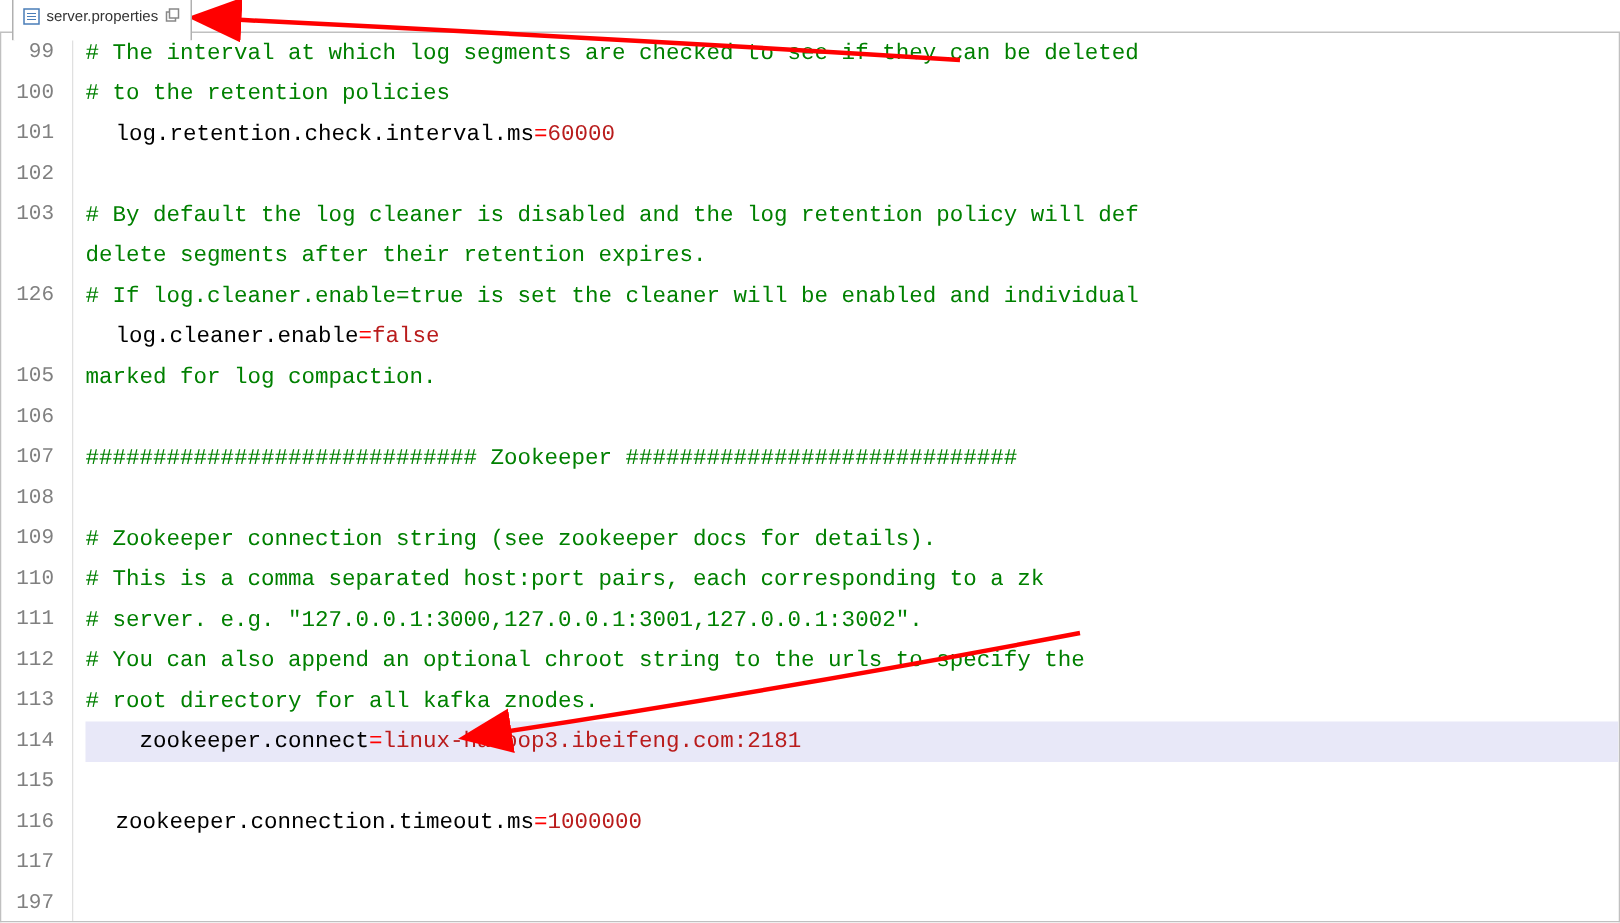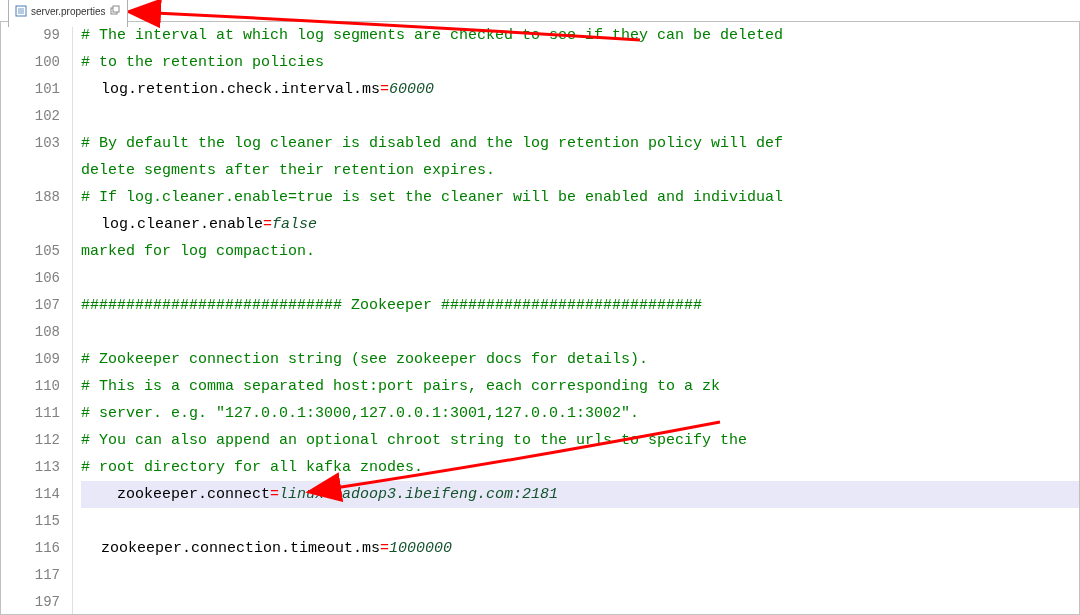--- a/index.html
+++ b/index.html
@@ -44,21 +44,21 @@
       align-items: center;
       justify-content: center;
     }
     .editor-area {
       display: flex;
       height: calc(615px - 22px);
       border: 1px solid #c0c0c0;
       border-top: none;
     }
     .gutter {
-      width: 72px;
+      width: 48px;
       background: #ffffff;
       border-right: 1px solid #e0e0e0;
       color: #808080;
       font-size: 14px;
       text-align: right;
       padding-right: 12px;
       flex-shrink: 0;
     }
     .gutter-line {
       height: 27px;
@@ -77,21 +77,21 @@
       line-height: 27px;
       white-space: pre;
     }
     .code-line.highlight {
       background: #e8e8f8;
       padding-left: 16px;
     }
     .comment { color: #008000; }
     .key { color: #000000; margin-left: 20px; }
     .op { color: #ff0000; }
-    .value { color: #14532d; font-style: italic; }
+    .value { color: #b91c1c; }
     .arrow {
       position: absolute;
       pointer-events: none;
     }
     .zoom-icon {
       width: 12px;
       height: 12px;
       display: inline-flex;
     }
   </style>
@@ -119,21 +119,21 @@
 </div>
 
 <div class="editor-area">
   <div class="gutter" id="gutter">
       <div class="gutter-line">99</div>
       <div class="gutter-line">100</div>
       <div class="gutter-line">101</div>
       <div class="gutter-line">102</div>
       <div class="gutter-line">103</div>
       <div class="gutter-line wrap"></div>
-      <div class="gutter-line">188</div>
+      <div class="gutter-line">126</div>
       <div class="gutter-line wrap"></div>
       <div class="gutter-line">105</div>
       <div class="gutter-line">106</div>
       <div class="gutter-line">107</div>
       <div class="gutter-line">108</div>
       <div class="gutter-line">109</div>
       <div class="gutter-line">110</div>
       <div class="gutter-line">111</div>
       <div class="gutter-line">112</div>
       <div class="gutter-line">113</div>

